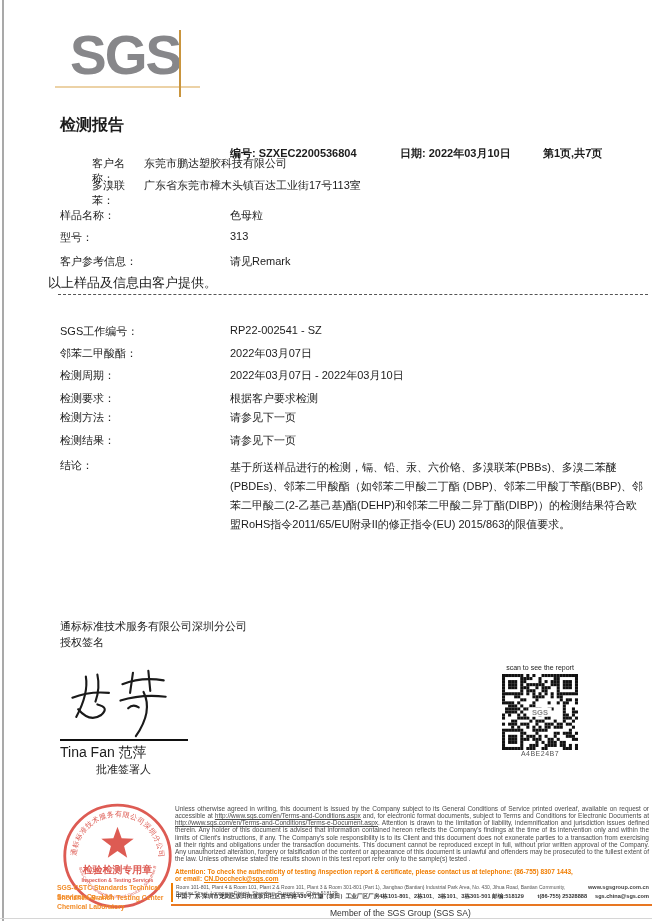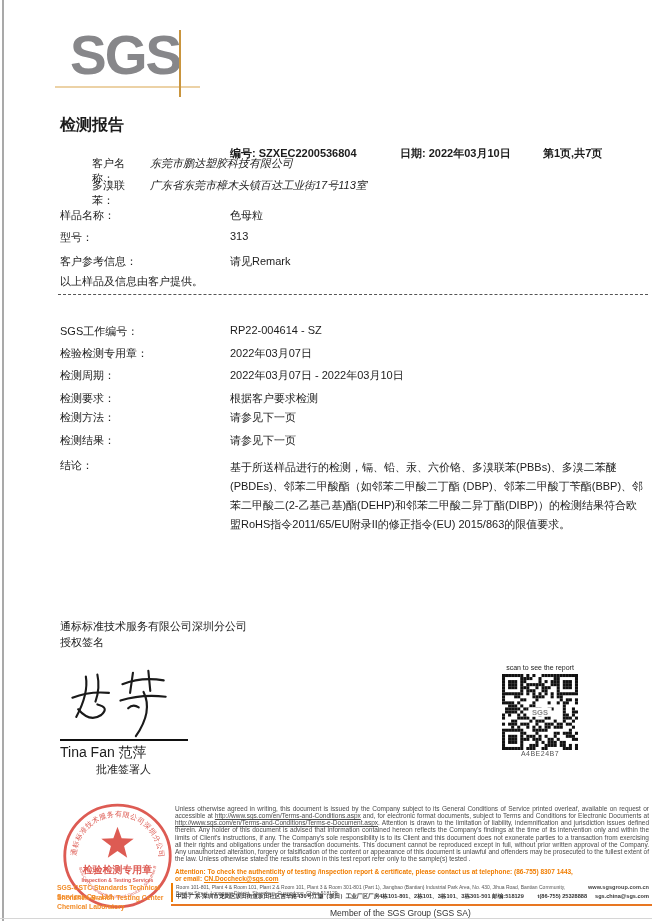--- a/index.html
+++ b/index.html
@@ -11,23 +11,23 @@
              color:#87878a;letter-spacing:-2px;}
   .logo-hline{left:55px;top:86px;width:145px;height:2px;background:#ecd2a6;}
   .logo-vline{left:179px;top:30px;width:2px;height:67px;background:#c9953e;}
   .doc-title{left:60px;top:115px;font-size:16px;font-weight:700;}
   .hdr{top:119px;font-size:11px;font-weight:700;margin-top:27px;}
   .hdr-no{left:230px;} .hdr-date{left:400px;text-align:right;} .hdr-page{left:543px;}
   
   .row{left:60px;font-size:11px;display:flex;}
   .row .lbl{flex:0 0 auto;}
   .client .lbl{width:52px;margin-right:0;margin-left:32px;}
-  .client .val{margin-left:6px;font-style:italic;}
+  .client .val{margin-left:0;}
   .wide .lbl{width:170px;}
-  .note{left:60px;font-size:11px;}
+  .note{left:48px;font-size:13px;}
   .dashes{left:58px;top:294px;width:590px;border-top:1.5px dashed #555;}
   .concl{left:60px;top:458px;font-size:11px;display:flex;}
   .concl .lbl{width:170px;flex:0 0 auto;}
   .concl .val{width:414px;line-height:19px;}
   
   .sig-co{left:60px;font-size:11px;}
   .sig-underline{left:60px;top:739px;width:128px;height:1.5px;background:#111;}
   .sig-name{left:60px;top:744px;font-size:14px;font-weight:400;}
   .sig-title{left:60px;top:762px;font-size:11px;margin-left:36px;}
   
@@ -97,24 +97,24 @@
   <div class="abs row wide" style="top:254px">
     <span class="lbl">客户参考信息：</span>
     <span class="val">请见Remark</span>
   </div>
   <div class="abs note" style="top:274px">以上样品及信息由客户提供。</div>
 
   <div class="abs dashes"></div>
 
   <div class="abs row wide" style="top:324px">
     <span class="lbl">SGS工作编号：</span>
-    <span class="val">RP22-004614 - SZ</span>
+    <span class="val">RP22-002541 - SZ</span>
   </div>
   <div class="abs row wide" style="top:346px">
-    <span class="lbl">检验检测专用章：</span>
+    <span class="lbl">邻苯二甲酸酯：</span>
     <span class="val">2022年03月07日</span>
   </div>
   <div class="abs row wide" style="top:368px">
     <span class="lbl">检测周期：</span>
     <span class="val">2022年03月07日 - 2022年03月10日</span>
   </div>
   <div class="abs row wide" style="top:391px">
     <span class="lbl">检测要求：</span>
     <span class="val">根据客户要求检测</span>
   </div>

